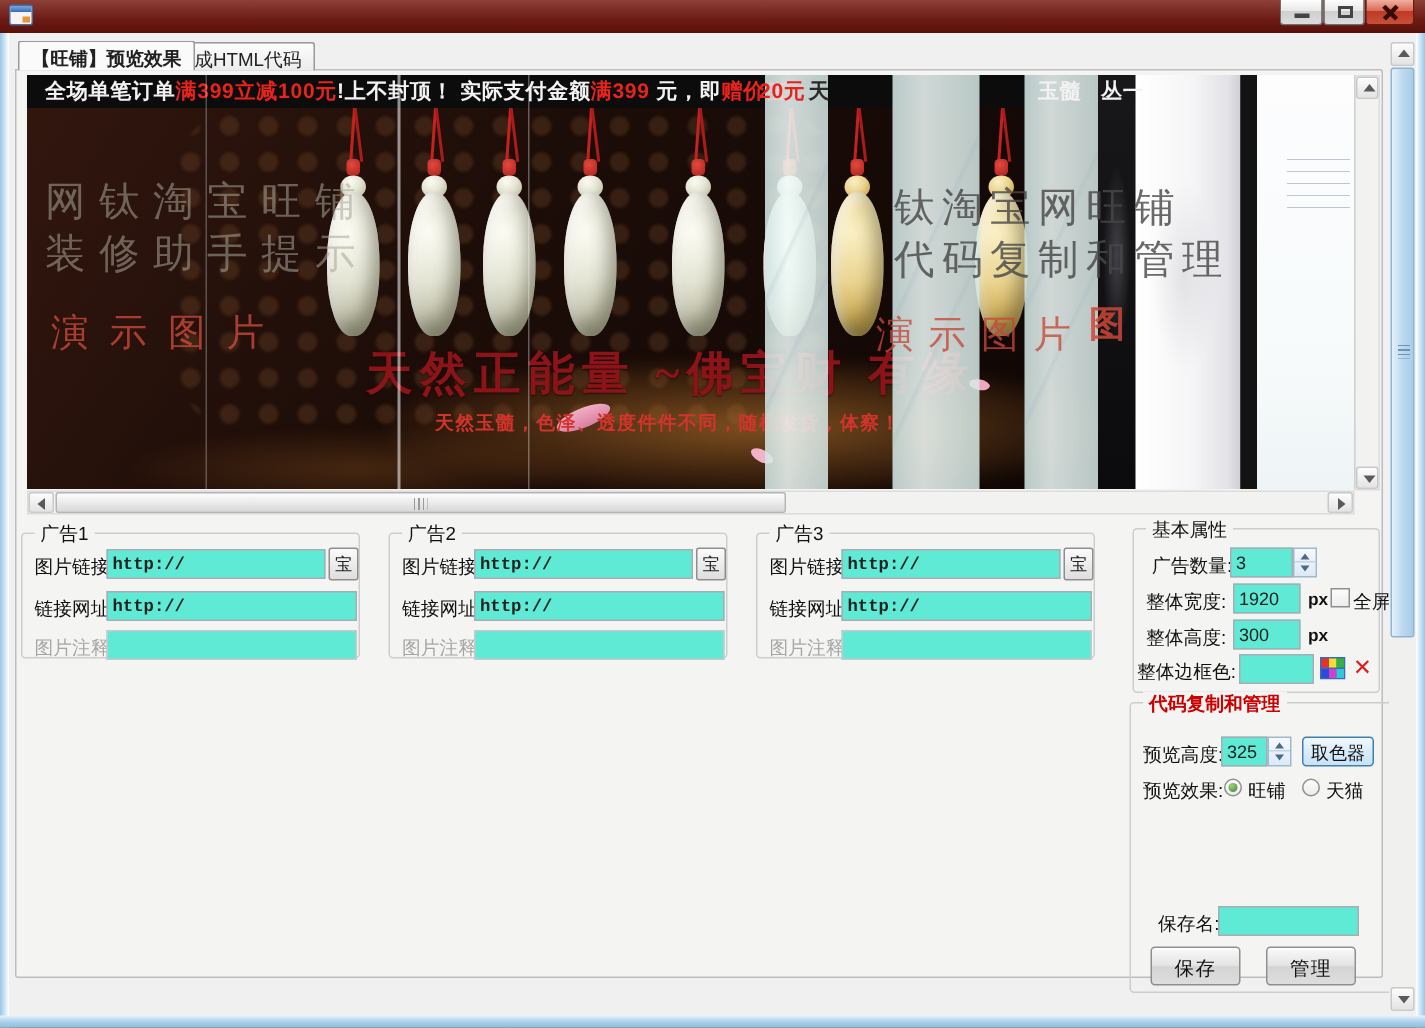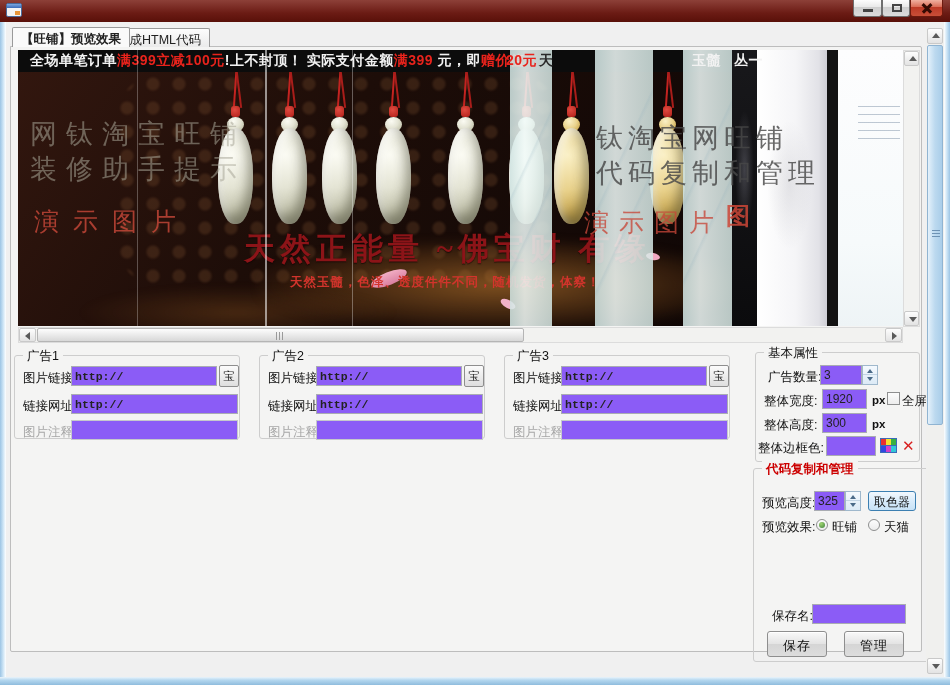--- a/index.html
+++ b/index.html
@@ -113,21 +113,21 @@
 
   
   .gbox{position:absolute;border:1px solid #cdcdcd;border-radius:3px;z-index:8;}
   .gbox .legend{position:absolute;left:8px;top:-8px;background:#f4f4f3;padding:0 4px;font-size:12.5px;color:#111;white-space:nowrap;}
   .gbox.adbox{top:355px;width:226px;height:84px;}
   .adbox.a1{left:14px;}
   .adbox.a2{left:259px;}
   .adbox.a3{left:504px;}
   .flabel{position:absolute;font-size:12.5px;color:#111;white-space:nowrap;}
   .flabel.dis{color:#a6a6a6;}
-  .tbox{position:absolute;height:20px;border:1px solid #a9acb2;background:#8b5cf6;font-size:12px;padding:2px 3px;color:#222;}
+  .tbox{position:absolute;height:20px;border:1px solid #a9acb2;background:#5eead4;font-size:12px;padding:2px 3px;color:#222;}
   .tbox.mono{font-family:"Liberation Mono","DejaVu Sans Mono",monospace;font-weight:bold;font-size:11.5px;}
   .smallbtn{position:absolute;width:20px;height:22px;background:linear-gradient(#fbfbfb,#dedede);border:1px solid #8e8e8e;border-radius:2px;font-size:11.5px;text-align:center;padding-top:3px;color:#222;}
 
   .basicbox{left:755px;top:352px;width:165px;height:110px;}
   .codebox{left:753px;top:468px;width:184px;height:194px;}
   .codebox .legend{color:#cc0000;font-weight:bold;}
 
   .spin{position:absolute;width:16px;height:20px;border:1px solid #9fb8cc;background:linear-gradient(#f4f9fe,#dceaf6);}
   .spin .up,.spin .dn{position:absolute;left:0;width:14px;height:9px;}
   .spin .up{top:0;border-bottom:1px solid #c2d4e4;}

